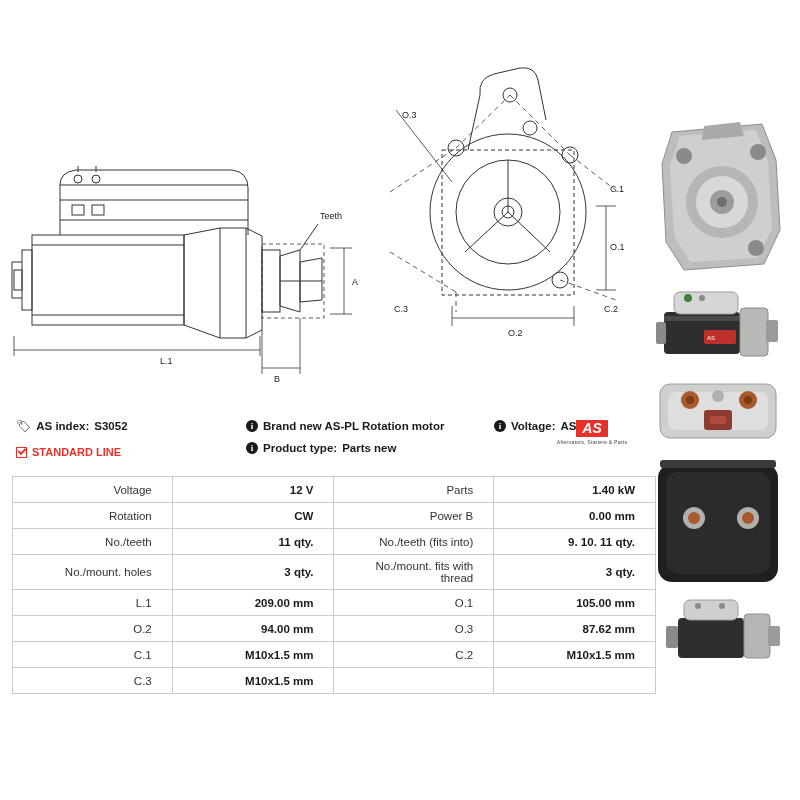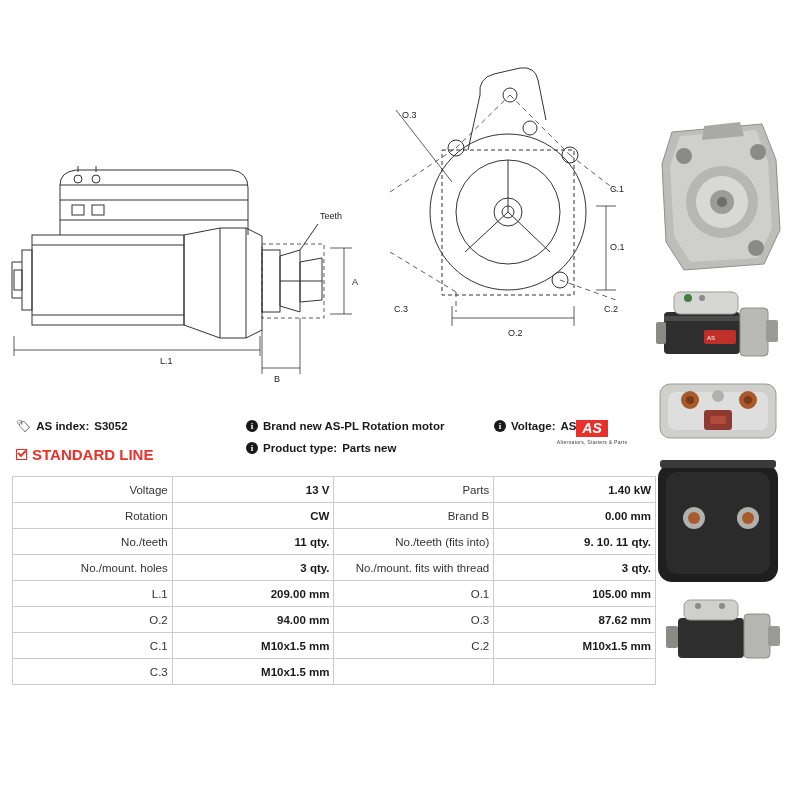--- a/index.html
+++ b/index.html
@@ -74,21 +74,21 @@
   }
   .lbl { color: #1a1a1a; font-weight: bold; }
   .val { font-weight: bold; color: #1a1a1a; }
 
   .std-line {
     display: flex;
     align-items: center;
     gap: 5px;
     color: #e8312a;
     font-weight: bold;
-    font-size: 15px;
+    font-size: 11px;
     margin-top: 4px;
   }
   .check-box {
     display: inline-block;
     width: 11px; height: 11px;
     border: 1.5px solid #e8312a;
     position: relative;
   }
   .check-box::after {
     content: "";
@@ -128,21 +128,21 @@
   
   table.spec {
     position: absolute;
     left: 12px; top: 476px;
     width: 644px;
     border-collapse: collapse;
     font-size: 11.5px;
   }
   table.spec td {
     border: 1px solid #cccccc;
-    padding: 5px 4px;
+    padding: 5px 20px;
     height: 26px;
     vertical-align: middle;
   }
   td.k {
     text-align: right;
     color: #333;
     width: 160px;
   }
   td.v {
     text-align: right;
@@ -389,28 +389,28 @@
     <div class="brand">
       <span class="brand-logo">AS</span>
       <div class="brand-sub">Alternators, Starters &amp; Parts</div>
     </div>
   </div>
 
   <table class="spec">
     <tbody>
       <tr>
         <td class="k">Voltage</td>
-        <td class="v">13 V</td>
+        <td class="v">12 V</td>
         <td class="k">Parts</td>
         <td class="v">1.40 kW</td>
       </tr>
       <tr>
         <td class="k">Rotation</td>
         <td class="v">CW</td>
-        <td class="k">Brand B</td>
+        <td class="k">Power B</td>
         <td class="v">0.00 mm</td>
       </tr>
       <tr>
         <td class="k">No./teeth</td>
         <td class="v">11 qty.</td>
         <td class="k">No./teeth (fits into)</td>
         <td class="v">9. 10. 11 qty.</td>
       </tr>
       <tr>
         <td class="k">No./mount. holes</td>

